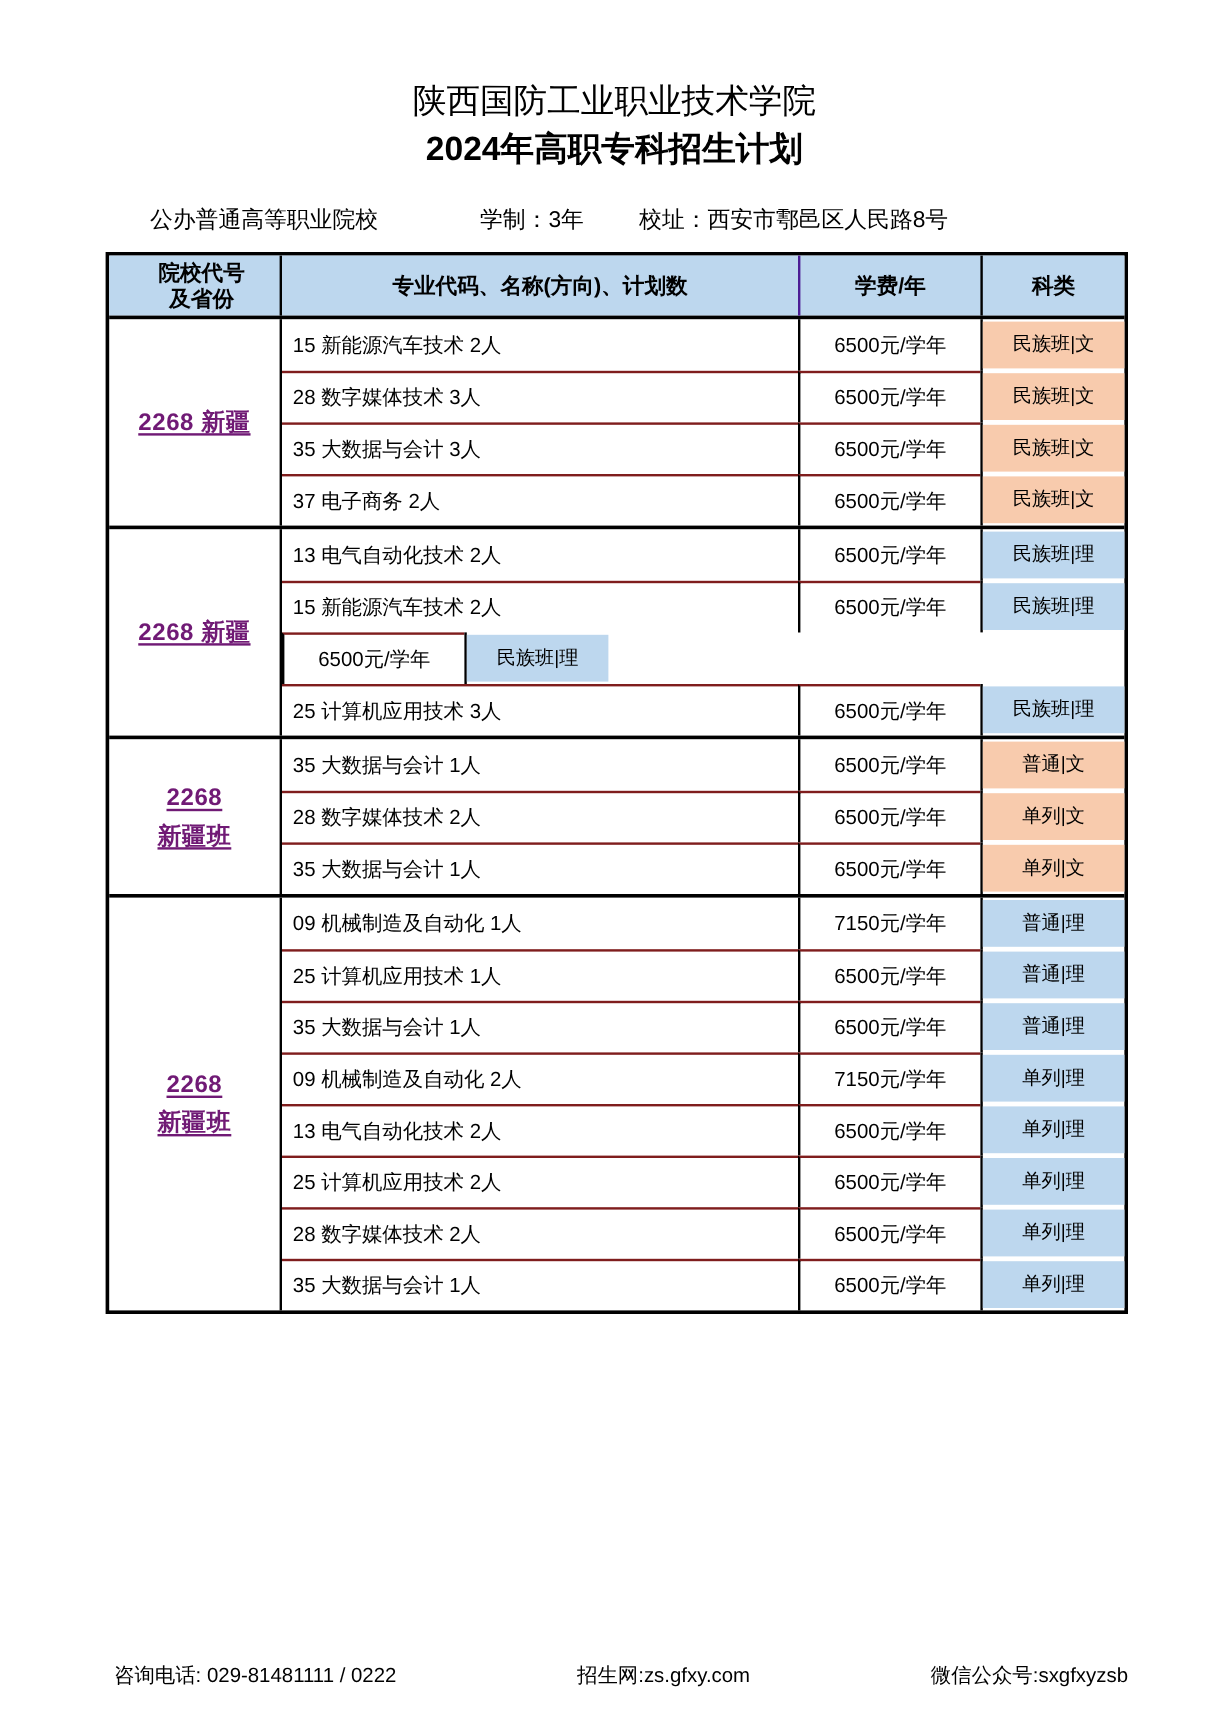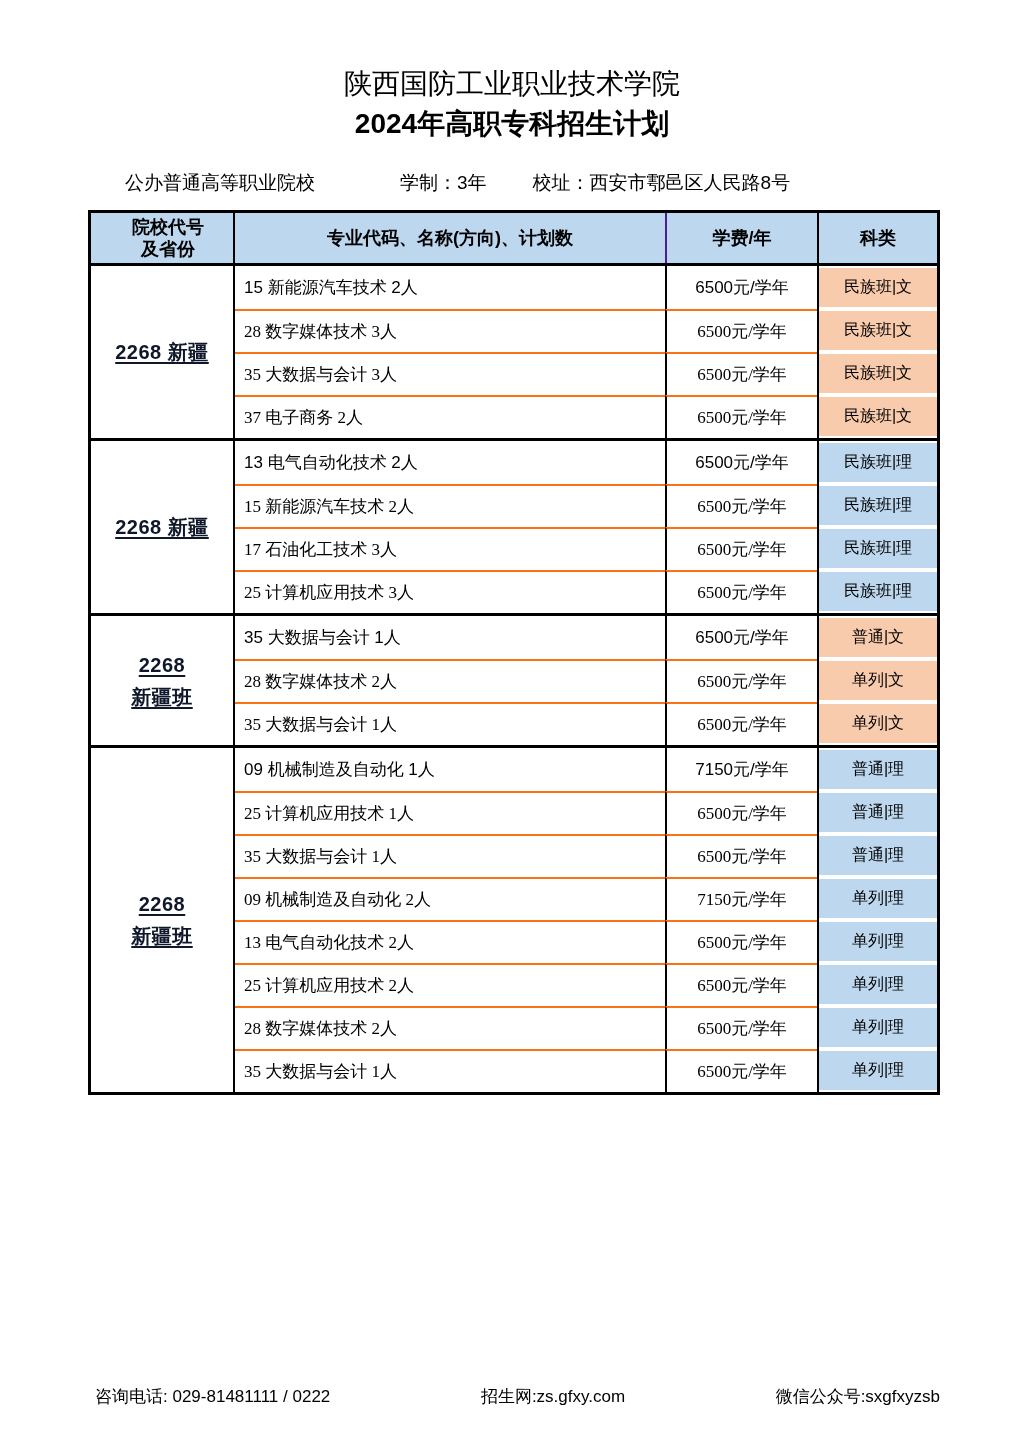--- a/index.html
+++ b/index.html
@@ -17,27 +17,27 @@
 
   .thead { display:flex; height:50px; background:#BDD7EE; }
   .th { display:flex; align-items:center; justify-content:center; font-weight:bold; font-size:18px; text-align:center; }
   .th-code { width:144px; border-right:2px solid #000; flex-direction:column; line-height:1.25;padding-left:12px; }
   .th-major{ width:430px; }
   .th-fee  { width:152px; border-left:2px solid #4c1d95; }
   .th-cat  { width:120px; border-left:2px solid #000; }
 
   .section { display:flex; border-top:3px solid #000; }
   .col1 { width:144px; border-right:2px solid #000; display:flex; flex-direction:column; align-items:center; justify-content:center; }
-  .code-line { color:#0f172a; font-weight:bold; font-size:20px; line-height:1.6; text-decoration:underline; text-decoration-thickness:2px; text-underline-offset:3px; letter-spacing:0.5px; }
+  .code-line { color:#701a75; font-weight:bold; font-size:20px; line-height:1.6; text-decoration:underline; text-decoration-thickness:2px; text-underline-offset:3px; letter-spacing:0.5px; }
   .rows { flex:1; display:flex; flex-direction:column; }
   .row { display:flex; height:43px; }
   .c-major { width:430px; display:flex; align-items:center; padding-left:9px; font-size:17px; }
   .c-fee   { width:152px; border-left:2px solid #000; display:flex; align-items:center; justify-content:center; font-size:17px; }
   .c-cat   { width:120px; border-left:2px solid #000; display:flex; padding:2px 0; }
-  .row + .row .c-major, .row + .row .c-fee { border-top:2px solid #f97316;font-family:Liberation Serif, serif; }
+  .row + .row .c-major, .row + .row .c-fee { border-top:2px solid #7f1d1d; }
   .tag { flex:1; display:flex; align-items:center; justify-content:center; font-size:16px; }
   .tag[data-cat="wen"] { background:#F8CBAD; }
   .tag[data-cat="li"]  { background:#BDD7EE; }
 
   .footer { position:absolute; left:95px; width:845px; bottom:39px; display:flex; justify-content:space-between; font-size:17px; }
 </style>
 </head>
 <body>
 
 <div class="page">
@@ -112,21 +112,20 @@
             </div>
         </div>
         <div class="row">
           <div class="c-major">15 新能源汽车技术 2人</div>
           <div class="c-fee">6500元/学年</div>
           <div class="c-cat">
               <span class="tag" data-cat="li">民族班|理</span>
             </div>
         </div>
         <div class="row">
-          <div class="c-major">17 石油化工技术 3人</div>
           <div class="c-fee">6500元/学年</div>
           <div class="c-cat">
               <span class="tag" data-cat="li">民族班|理</span>
             </div>
         </div>
         <div class="row">
           <div class="c-major">25 计算机应用技术 3人</div>
           <div class="c-fee">6500元/学年</div>
           <div class="c-cat">
               <span class="tag" data-cat="li">民族班|理</span>

